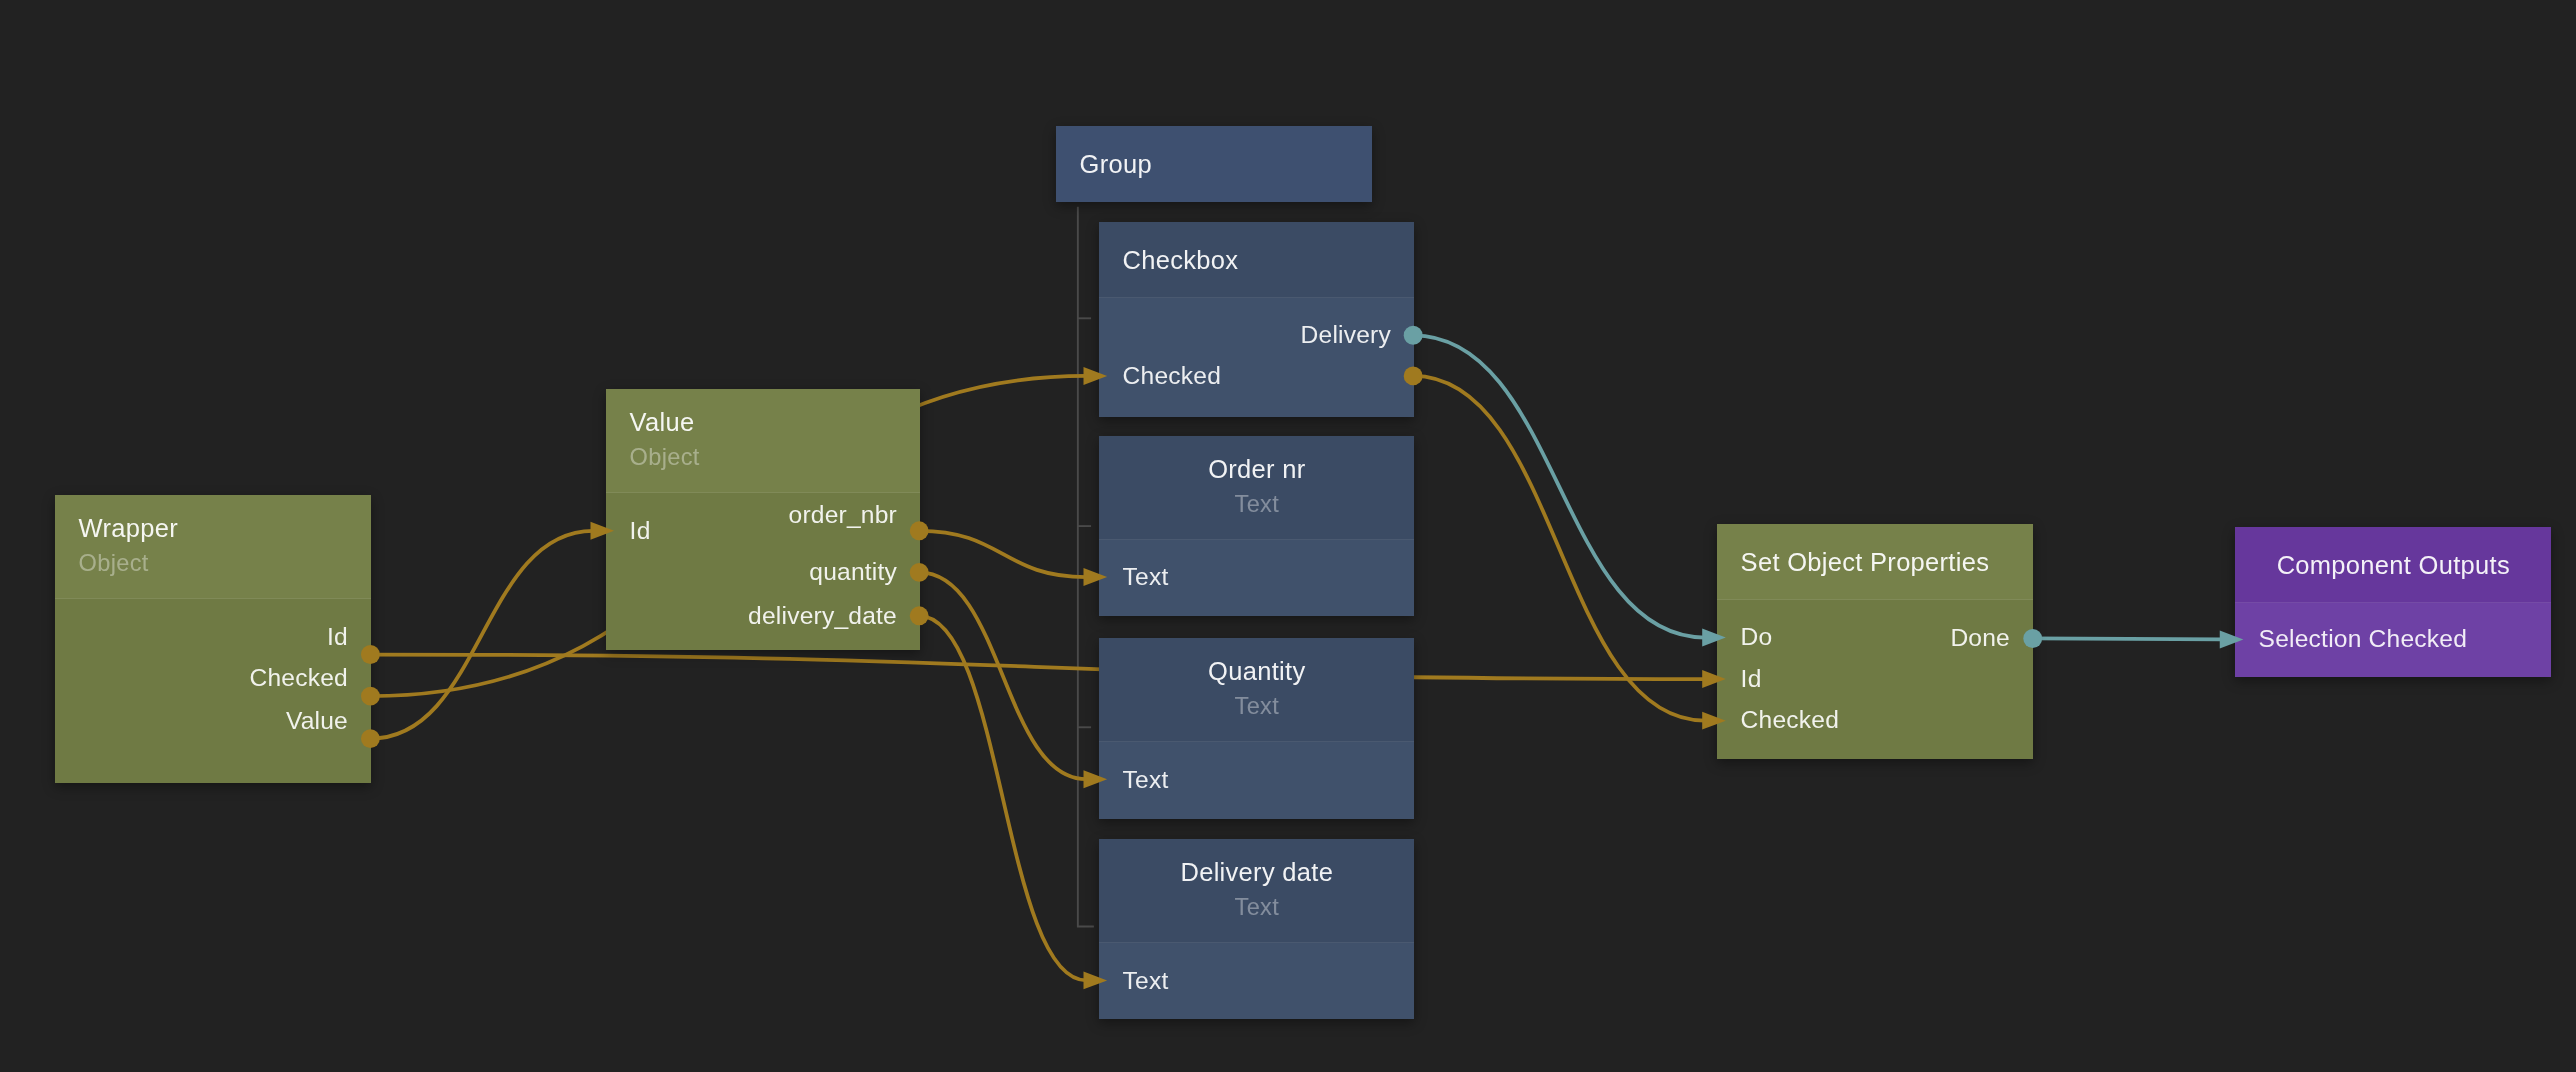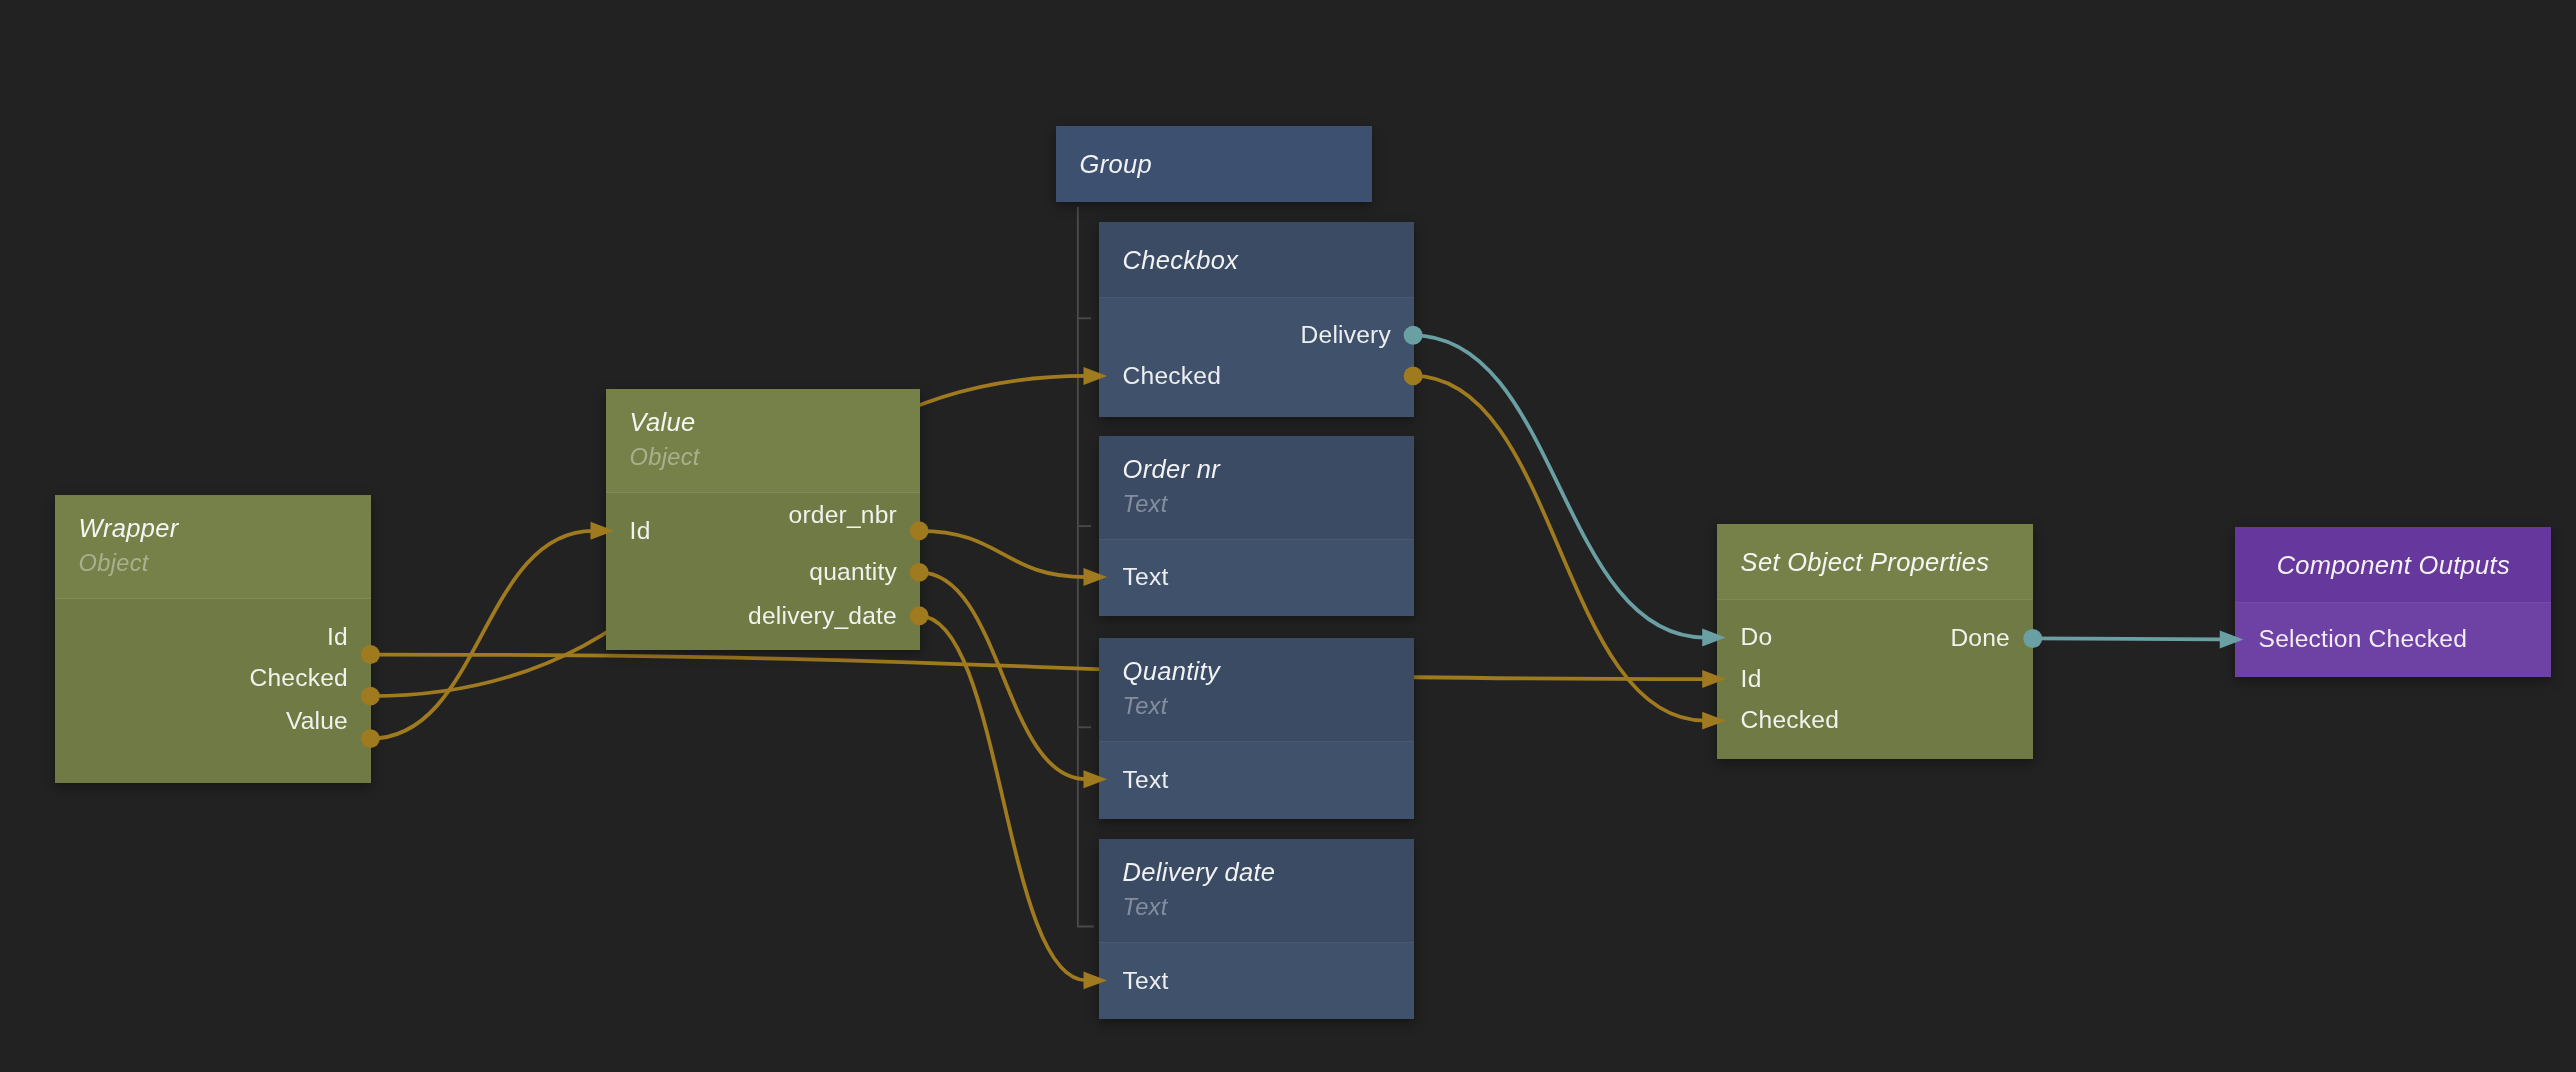--- a/index.html
+++ b/index.html
@@ -16,21 +16,20 @@
   #wires-layer path.wire{pointer-events:stroke;}
 
   .node{
     position:absolute;z-index:2;
     box-shadow:0 3.8px 11.3px rgba(0,0,0,0.38);
   }
   .node .hdr{
     position:absolute;left:0;top:0;right:0;
     box-sizing:border-box;
     padding:16px 23px 0 23.6px;
-    font-style:italic;
   }
   .node .hdr.center{display:flex;align-items:center;padding-top:0;}
   .title{
     font-size:25.5px;line-height:34px;font-weight:400;
     color:rgba(255,255,255,0.93);letter-spacing:0.3px;
     white-space:nowrap;
   }
   .subtitle{
     font-size:23.6px;line-height:30px;font-weight:400;
     color:rgba(255,255,255,0.37);letter-spacing:0.3px;
@@ -42,21 +41,21 @@
     font-size:24.6px;font-weight:400;
     color:rgba(255,255,255,0.90);
     letter-spacing:0.2px;white-space:nowrap;
   }
   .port.in{left:23.6px;}
   .port.out{right:23px;}
 
   
   .olive{background:#6f7a44;}
   .olive .hdr{background:#76814a;border-bottom:0.9px solid rgba(255,255,255,0.08);}
-  .blue{background:#40516b;}
+  .blue{background:#40516b;text-align:center;}
   .blue .hdr{background:#3b4b64;border-bottom:0.9px solid rgba(255,255,255,0.08);}
   .purple{background:#6e41a5;}
   .purple .hdr{background:#66379c;border-bottom:0.9px solid rgba(255,255,255,0.10);justify-content:center;}
   .groupclr{background:#3e5070;}
 
   
   .hdr.h110{height:104px;}
   .hdr.h80{height:76px;}
 </style>
 </head>

